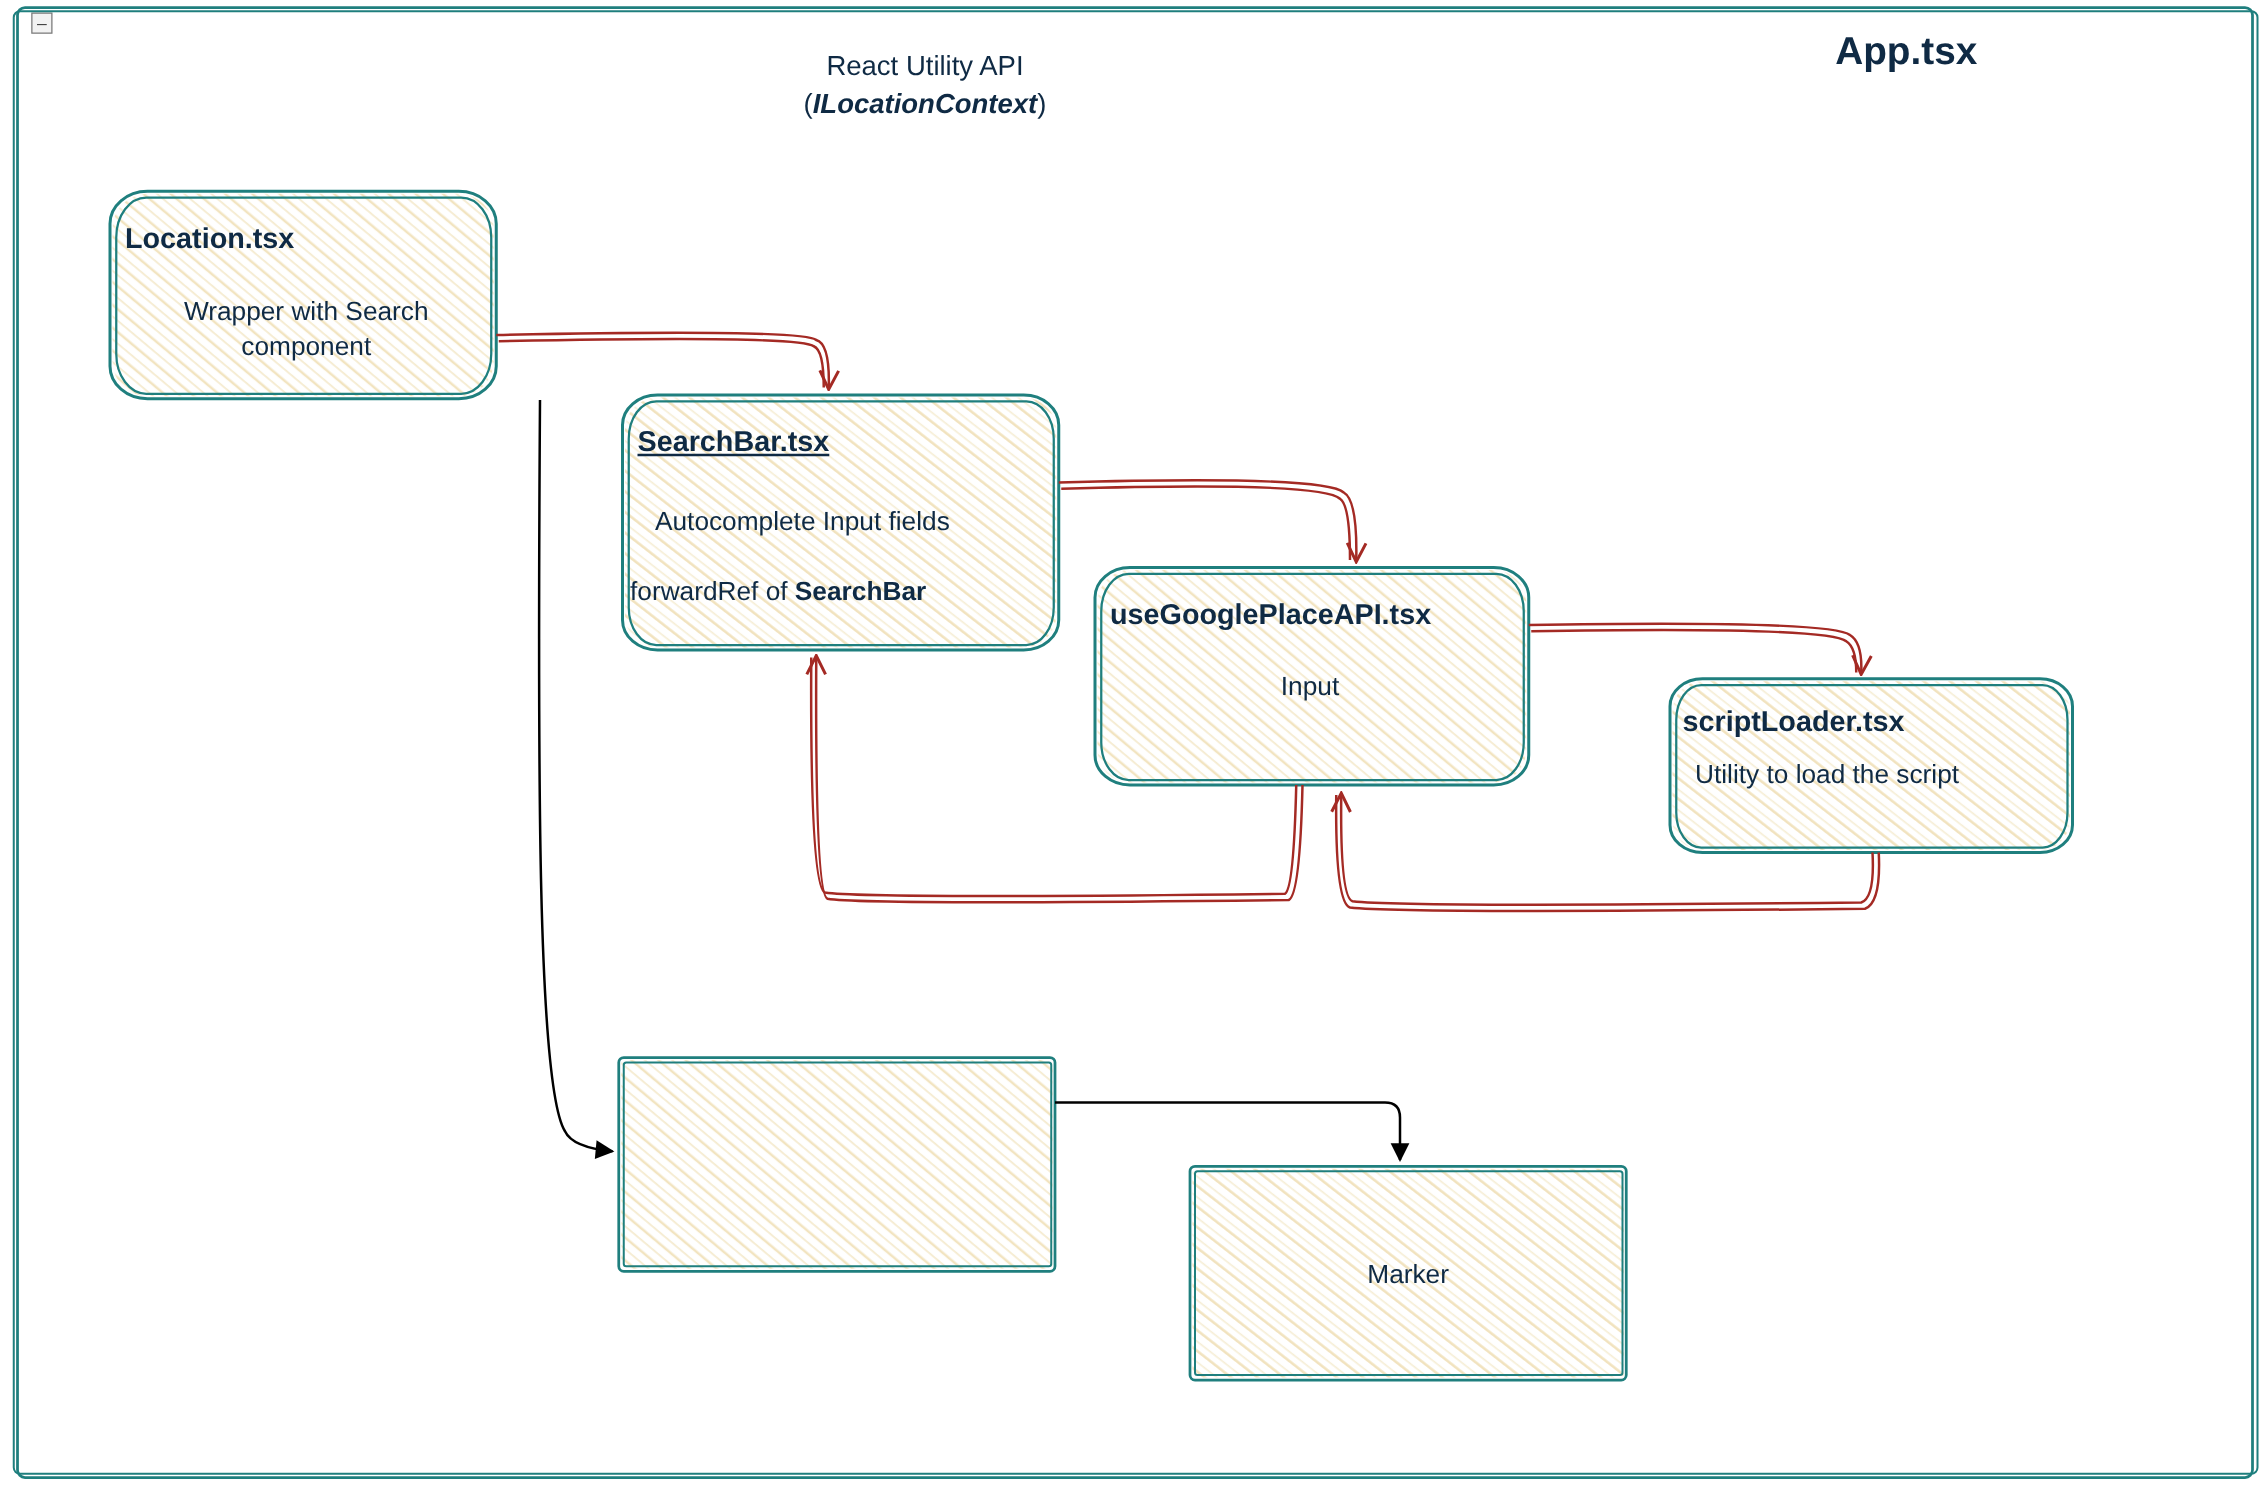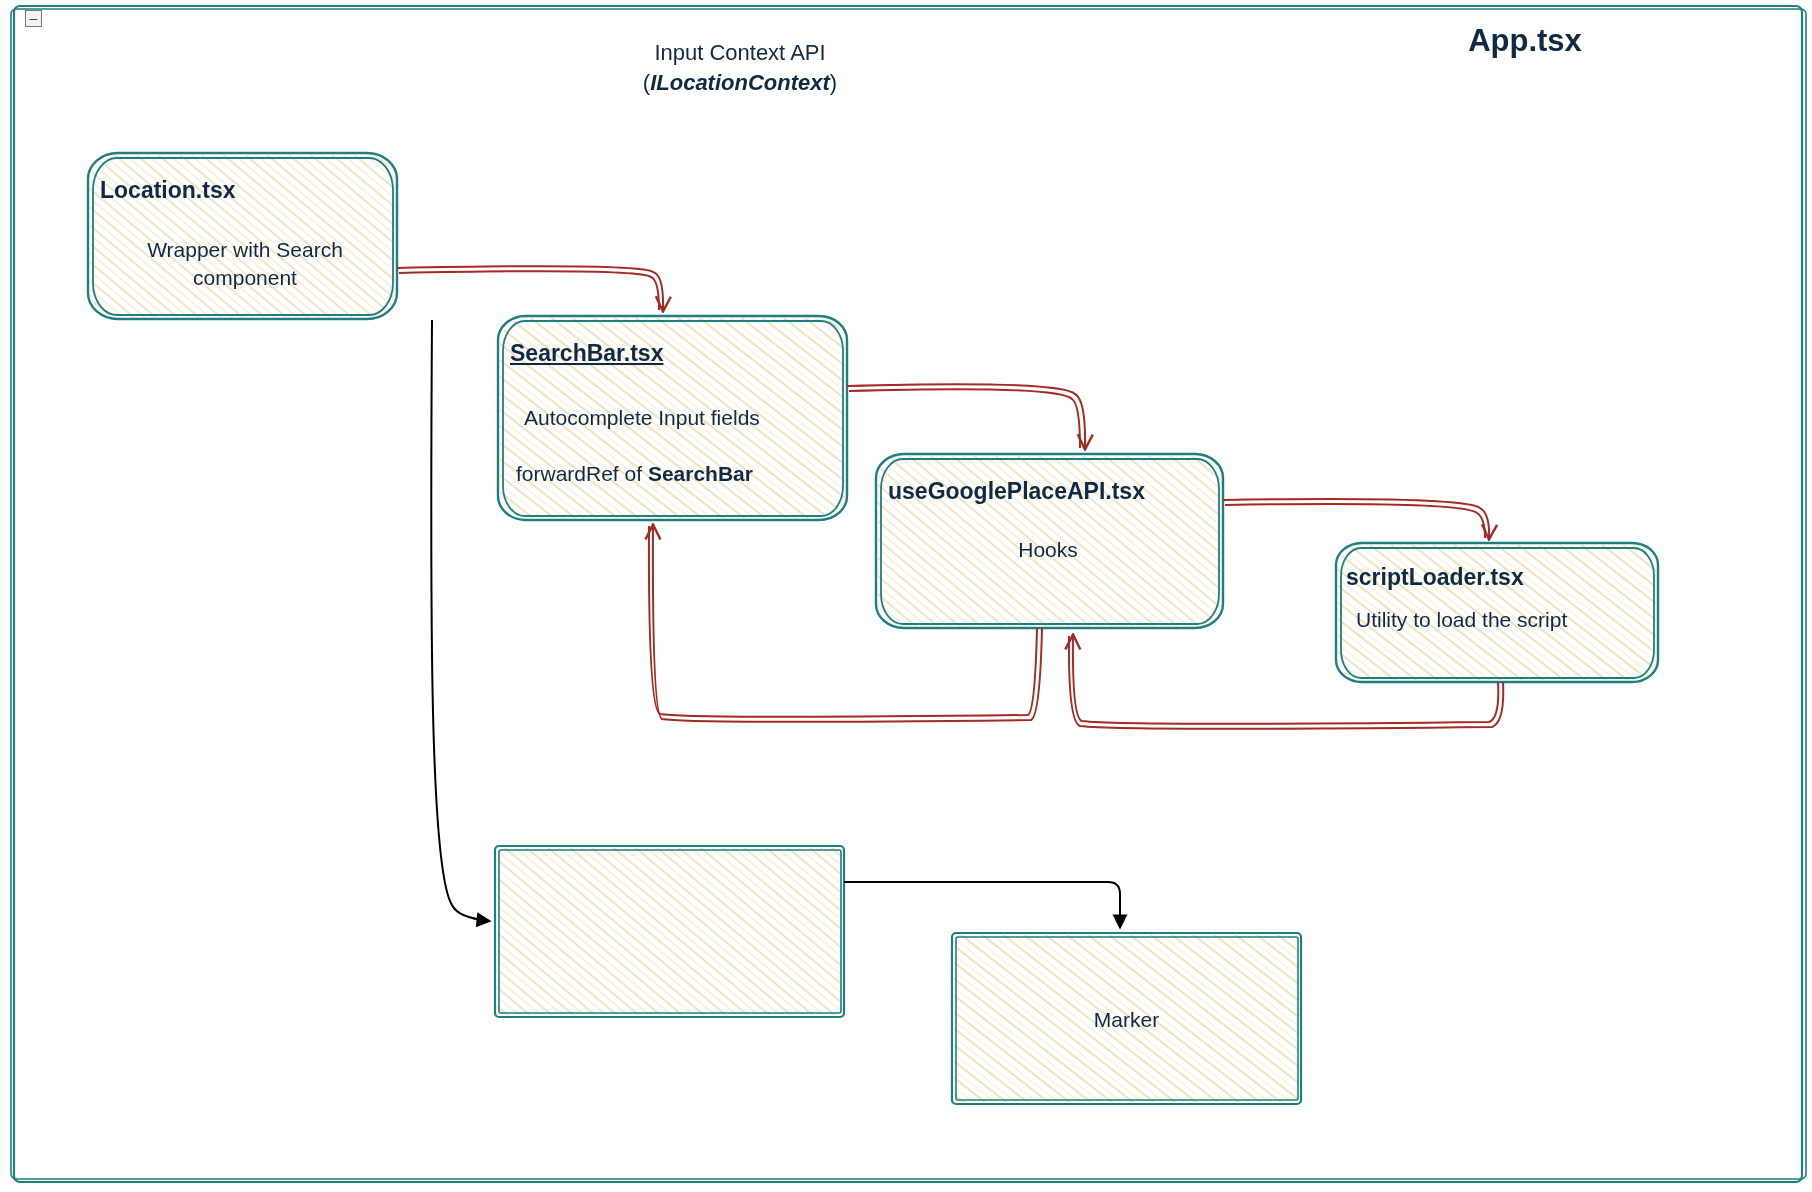--- a/index.html
+++ b/index.html
@@ -147,35 +147,35 @@
 
     <g fill="none" stroke="#000000" stroke-width="2">
       <path d="M844 882 L1108 882 Q1120 882 1120 894 L1120 928" marker-end="url(#arrow-black)"></path>
     </g>
 
   </svg>
 
   <div class="lbl strong" style="left:1400px; top:20px; width:250px; font-size:31px; text-align:center;">App.tsx</div>
 
   <div class="lbl center" style="left:560px; top:38px; width:360px; font-size:22px;">
-    <span>Input Context API</span><br>
+    <span>React Utility API</span><br>
     <span>(</span><span class="strong ital">ILocationContext</span><span>)</span>
   </div>
 
   <div class="lbl strong right" style="left:100px; top:175px; width:275px; font-size:23px;">Location.tsx</div>
   <div class="lbl center" style="left:100px; top:236px; width:290px;">Wrapper with Search component</div>
 
   <div class="lbl strong right" style="left:510px; top:338px; width:315px; font-size:23px;text-decoration:underline;">SearchBar.tsx</div>
   <div class="lbl" style="left:524px; top:404px; width:310px;">Autocomplete Input fields</div>
-  <div class="lbl" style="left:516px; top:460px; width:310px;">
+  <div class="lbl" style="left:504px; top:460px; width:310px;">
     <span>forwardRef of </span><span class="strong">SearchBar</span>
   </div>
 
   <div class="lbl strong right" style="left:888px; top:476px; width:315px; font-size:23px;">useGooglePlaceAPI.tsx</div>
-  <div class="lbl center" style="left:888px; top:536px; width:320px;">Hooks</div>
+  <div class="lbl center" style="left:888px; top:536px; width:320px;">Input</div>
 
   <div class="lbl strong right" style="left:1346px; top:562px; width:295px; font-size:23px;">scriptLoader.tsx</div>
   <div class="lbl" style="left:1356px; top:606px; width:296px;">Utility to load the script</div>
 
 
   <div class="lbl center" style="left:964px; top:1006px; width:325px;">Marker</div>
 
 </div>
 
 </body></html>

